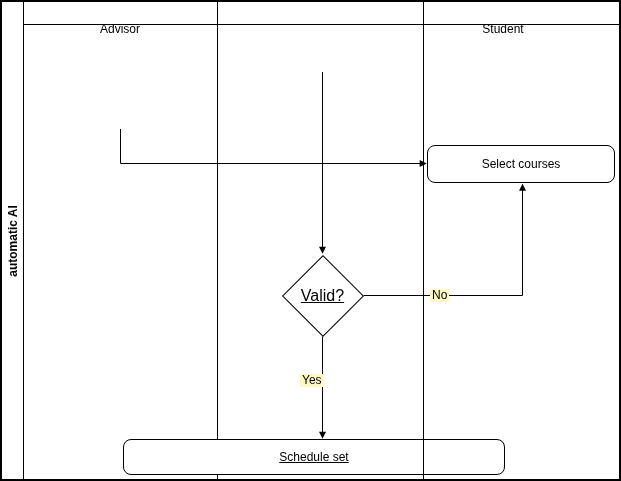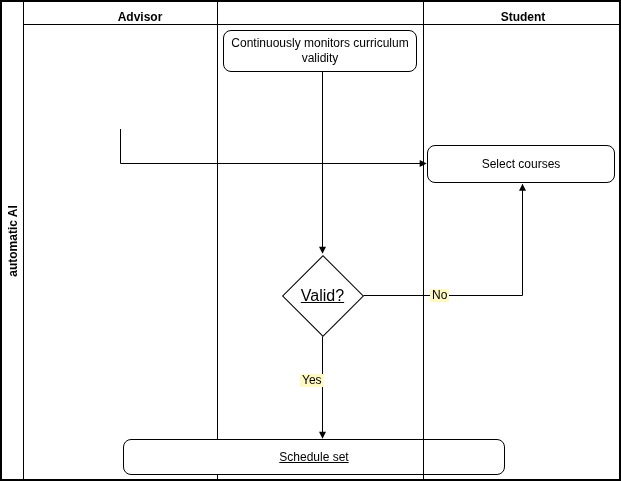--- a/index.html
+++ b/index.html
@@ -23,25 +23,24 @@
     display: flex; align-items: center; justify-content: center;
     z-index: 2;
   }
   .pool-label span {
     transform: rotate(-90deg);
     white-space: nowrap;
     font-size: 12px; font-weight: bold;
   }
 
   .lane-header {
-    position: absolute; top: 4px; height: 22px;
+    position: absolute; top: 16px; height: 22px;
     display: flex; align-items: center; justify-content: center;
-    font-size: 12px; font-weight: bold;
+    font-size: 12px; font-weight: normal;
     z-index: 2;
-    padding-left: 20px;
   }
   .h-advisor { left: 21px;  width: 194px; }
   .h-ai      { left: 215px; width: 206px; }
   .h-student { left: 421px; width: 160px; }
 
   .node {
     position: absolute; box-sizing: border-box;
     background: #ffffff; border: 1px solid #000000; border-radius: 8px;
     display: flex; align-items: center; justify-content: center;
     text-align: center; font-size: 12px; line-height: 1.25;
@@ -90,24 +89,20 @@
     <line x1="215.5" y1="0" x2="215.5" y2="481" stroke="#000000" stroke-width="1"></line>
     <line x1="21" y1="22.5" x2="621" y2="22.5" stroke="#000000" stroke-width="1"></line>
   </svg>
 
   <div class="pool-label">
     <span>automatic AI</span>
   </div>
   <div class="lane-header h-advisor">Advisor</div>
   <div class="lane-header h-student">Student</div>
 
-  <div class="node n-monitor">
-    <span class="node-label">Continuously monitors curriculum
-validity</span>
-  </div>
   <div class="node n-select">
     <span class="node-label">Select courses</span>
   </div>
   <div class="node n-schedule">
     <span class="node-label">Schedule set</span>
   </div>
 
   <div class="n-valid-wrap">
     <div class="diamond-shape"></div>
     <div class="diamond-label">Valid?</div>

